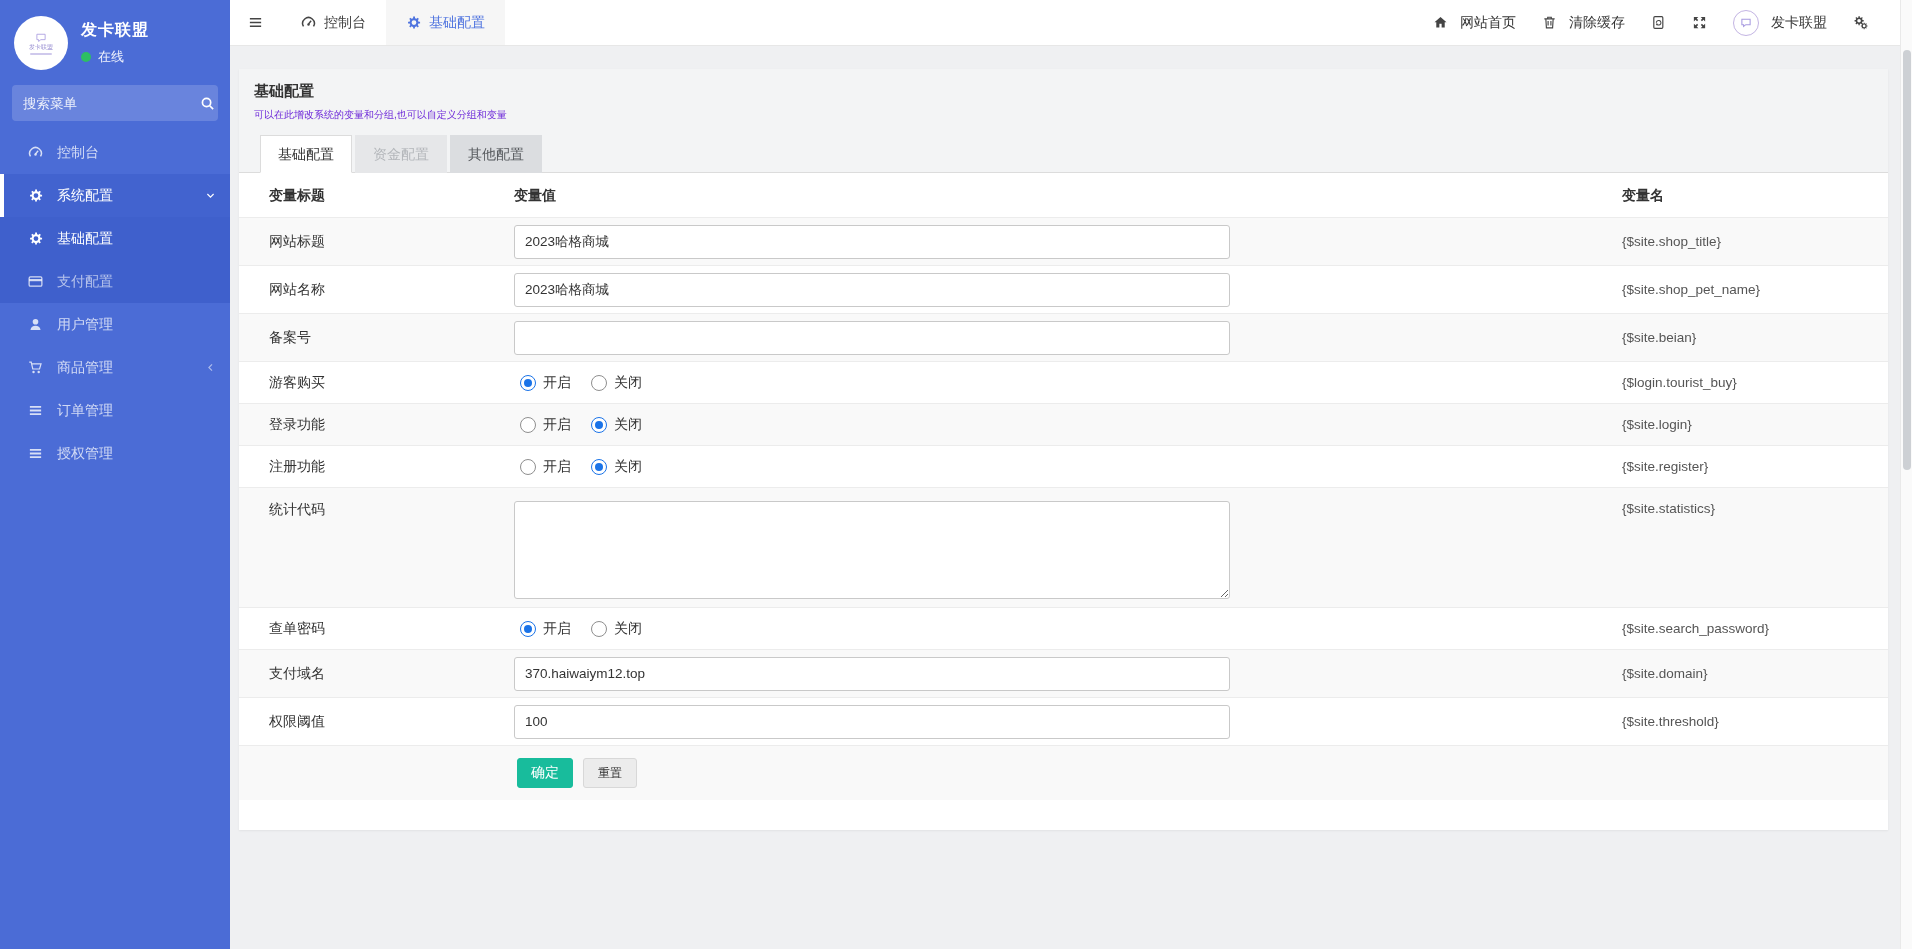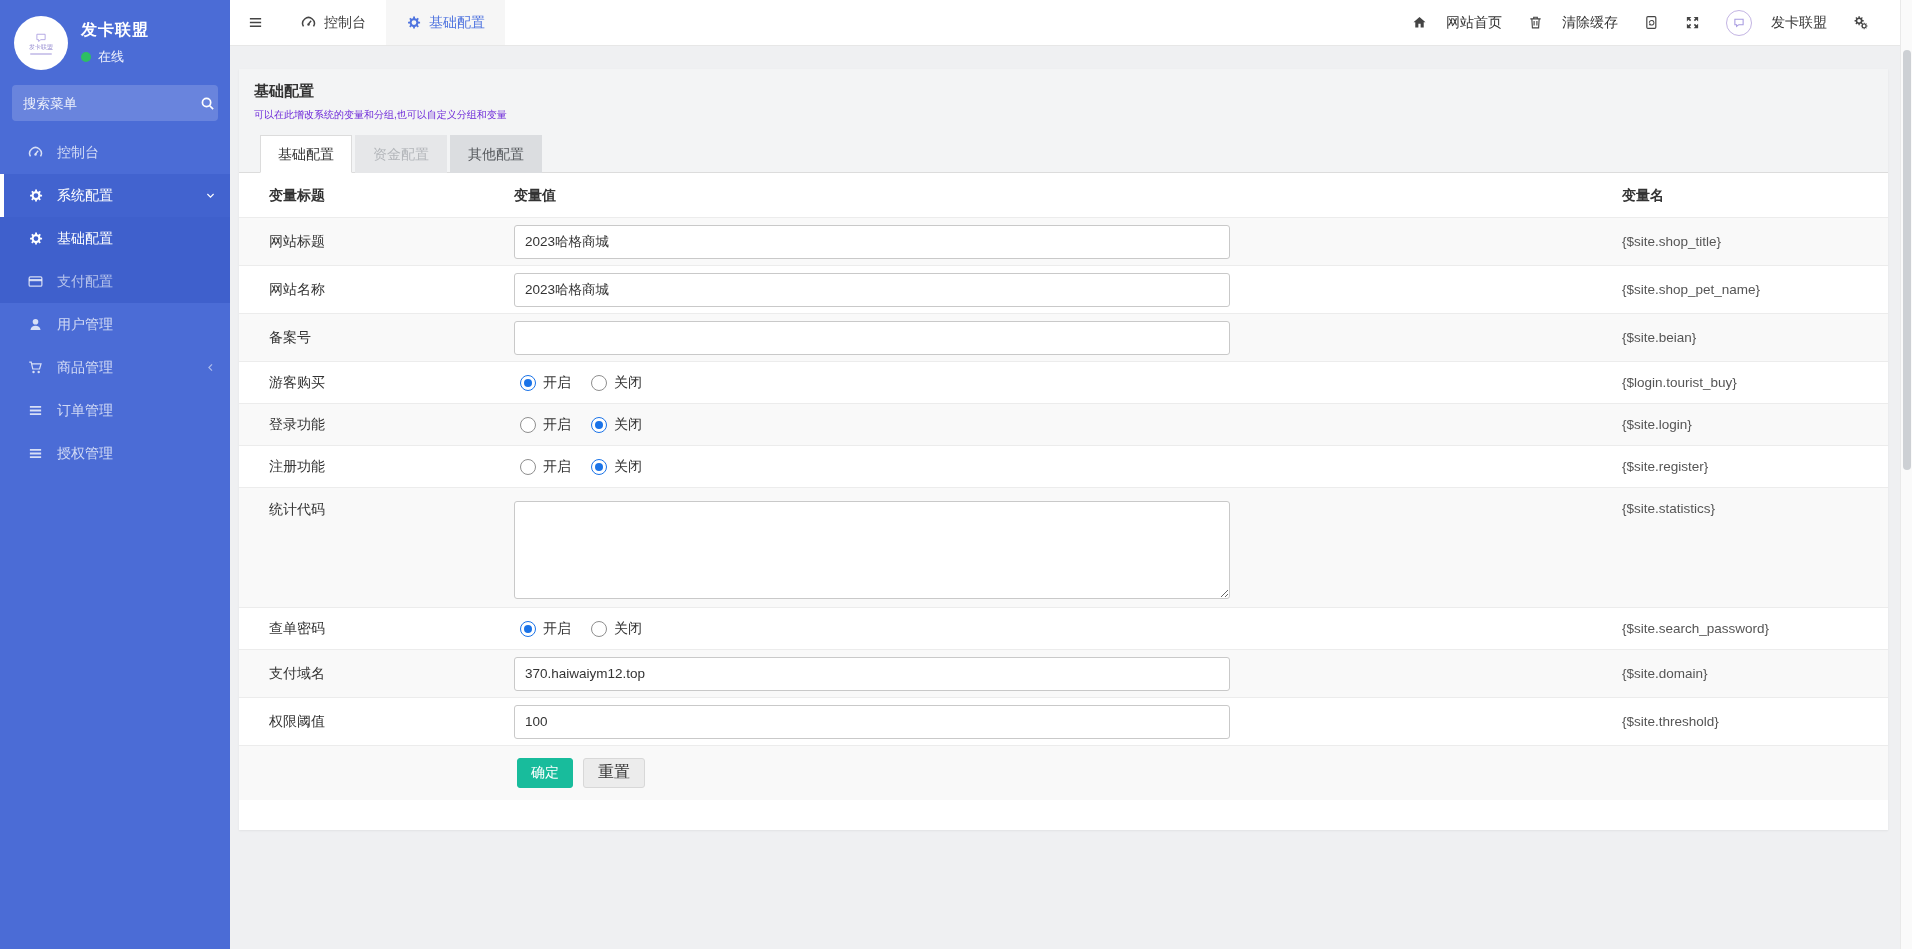--- a/index.html
+++ b/index.html
@@ -38,21 +38,21 @@
 
   
   .main { flex:1; display:flex; flex-direction:column; min-width:0; }
   .navbar { height:46px; background:#fff; border-bottom:1px solid #e7e7e7; display:flex; align-items:stretch; flex-shrink:0; }
   .nav-burger { display:flex; align-items:center; padding:0 18px; color:#444; cursor:pointer; }
   .nav-tabs { display:flex; align-items:stretch; }
   .nav-tab { display:flex; align-items:center; gap:8px; padding:0 20px; font-size:14px; color:#444; cursor:pointer; }
   .nav-tab .icn { display:flex; }
   .nav-tab.active { background:#f6f6f6; color:#4e73df; }
   .nav-right { margin-left:auto; display:flex; align-items:center; gap:26px; padding-right:44px; }
-  .nav-act { display:flex; align-items:center; gap:19px; color:#333; font-size:14px; cursor:pointer; text-decoration:none; }
+  .nav-act { display:flex; align-items:center; gap:12px; color:#333; font-size:14px; cursor:pointer; text-decoration:none; }
   .nav-act .icn { display:flex; color:#444; }
   .nav-avatar { width:26px; height:26px; border-radius:50%; background:#fff; border:1px solid #c3b4e3;
                 display:flex; align-items:center; justify-content:center; color:#9187cf; }
   .nav-avatar svg { width:12px; height:12px; }
 
   .content { flex:1; padding:23px 24px 0 9px; background:#eff0f2; overflow:hidden; }
 
   
   .card { background:#fff; box-shadow:0 1px 2px rgba(0,0,0,.06); }
   .card-head { background:#f3f4f5; border-bottom:1px solid #dcdcdc; padding:13px 15px 0 15px; }
@@ -84,21 +84,21 @@
   .cfg-textarea { width:716px; height:98px; border:1px solid #c9c9c9; border-radius:3px; padding:6px 10px;
                   font-size:13.5px; color:#333; font-family:inherit; background:#fff; outline:none; display:block; }
   .radio-group { display:flex; gap:20px; margin-left:6px; }
   .radio-opt { display:flex; align-items:center; gap:7px; cursor:pointer; }
   .radio { width:16px; height:16px; border-radius:50%; border:1px solid #8f8f8f; background:#fff; position:relative; flex-shrink:0; }
   .radio.checked { border-color:#1a73e8; }
   .radio.checked::after { content:''; position:absolute; left:3px; top:3px; right:3px; bottom:3px; border-radius:50%; background:#1a73e8; }
   .radio-text { font-size:14px; color:#333; }
   .btn-ok { background:#18bc9c; border:1px solid #18bc9c; color:#fff; height:30px; padding:0 13px; font-size:14px;
             border-radius:3px; cursor:pointer; margin-left:3px; font-family:inherit; }
-  .btn-reset { background:#ececec; border:1px solid #d8d8d8; color:#333; height:30px; padding:0 14px; font-size:16px;
+  .btn-reset { background:#ececec; border:1px solid #d8d8d8; color:#333; height:30px; padding:0 14px; font-size:12px;
                border-radius:3px; cursor:pointer; margin-left:10px; font-family:inherit; }
   .card-space { height:30px; background:#fff; }
 
   
   .scrollbar { position:absolute; top:0; right:0; bottom:0; width:12px; background:#fafafa; border-left:1px solid #e9e9e9; }
   .scroll-thumb { position:absolute; top:50px; left:2px; width:8px; height:420px; border-radius:4px; background:#cdd0d4; }
 
   .icn svg { display:block; }
 </style>
 </head>

